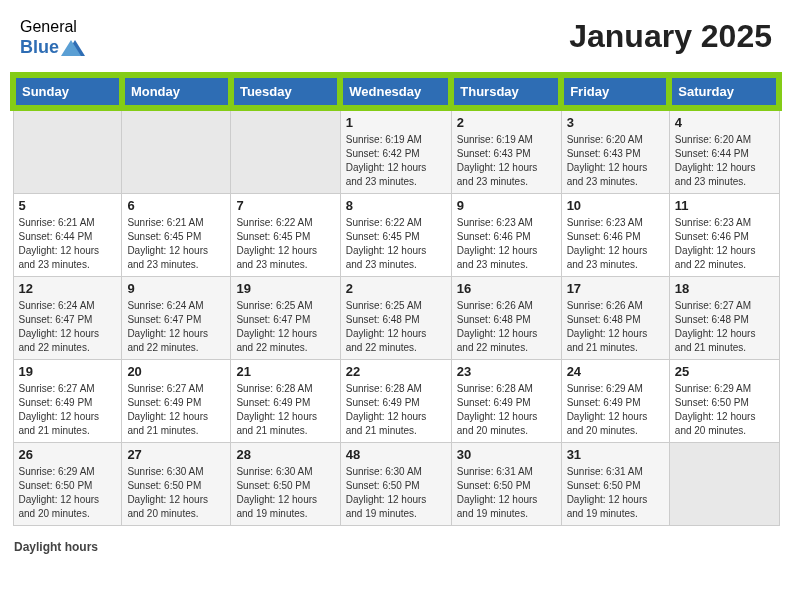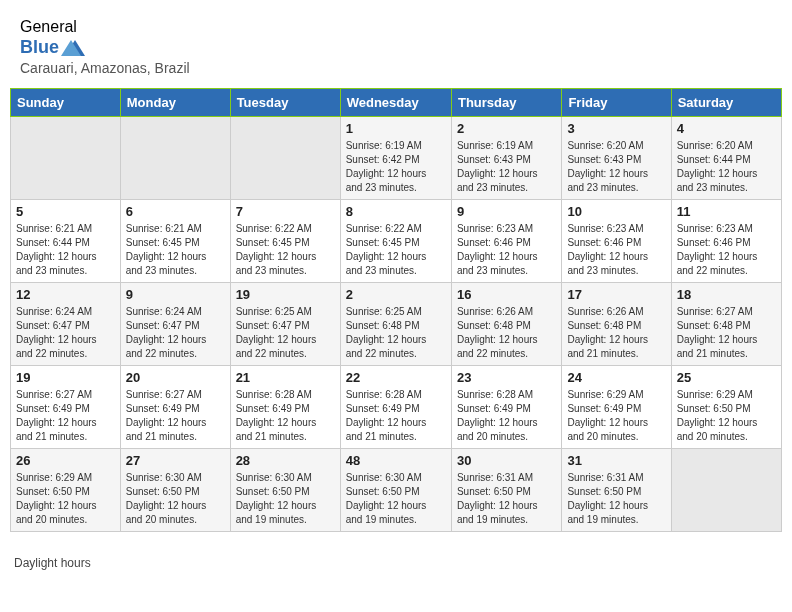--- a/index.html
+++ b/index.html
@@ -5,23 +5,23 @@
     * { box-sizing: border-box; margin: 0; padding: 0; }
     body {
       font-family: Arial, sans-serif;
       background: #fff;
       width: 792px;
       min-height: 612px;
       padding: 10px;
     }
     .header {
       display: flex;
+      justify-content: space-between;
       align-items: flex-start;
       padding: 8px 10px 8px 10px;
-      flex-direction: column;
     }
     .logo {
       display: flex;
       align-items: center;
     }
     .logo-text {
       display: flex;
       flex-direction: column;
       line-height: 1.1;
     }
@@ -46,21 +46,21 @@
       width: 100%;
       border-collapse: collapse;
       margin-top: 4px;
     }
     .calendar th {
       background: #2e6db4;
       color: #fff;
       text-align: left;
       padding: 6px 6px;
       font-size: 13px;
-      border: 1px solid #84cc16;
+      border: 6px solid #84cc16;
     }
     .calendar td {
       vertical-align: top;
       border: 1px solid #ccc;
       padding: 4px 5px;
       width: 113px;
       min-height: 80px;
       font-size: 11px;
       color: #333;
       background: #fff;
@@ -79,44 +79,45 @@
     }
     .day-info {
       font-size: 10px;
       color: #333;
       line-height: 1.4;
     }
     .empty-cell {
       background: #e8e8e8 !important;
     }
     .footer {
-      margin-top: 24px;
+      margin-top: 14px;
       font-size: 12px;
       color: #444;
       padding-left: 4px;
+      font-weight: bold;
     }
   </style>
 </head>
 <body>
 
 <div class="header">
   <div class="logo">
     <div class="logo-text">
       <span>General</span>
       <div style="display:flex;align-items:center;">
         <span style="color:#2e6db4;font-size:18px;font-weight:bold;">Blue</span>
         <svg class="logo-icon" viewBox="0 0 24 24" xmlns="http://www.w3.org/2000/svg">
           <polygon points="4,20 14,4 24,20" fill="#2e6db4"></polygon>
           <polygon points="0,20 10,4 20,20" fill="#5a9fd4"></polygon>
         </svg>
       </div>
     </div>
   </div>
   <div class="title-block">
-    <div class="location">Carauari, Amazonas, Brazil</div>
+    <div class="month-title">January 2025</div>
   </div>
 </div>
 
 <table class="calendar">
   <thead>
     <tr id="header-row">
         <th>Sunday</th>
         <th>Monday</th>
         <th>Tuesday</th>
         <th>Wednesday</th>

